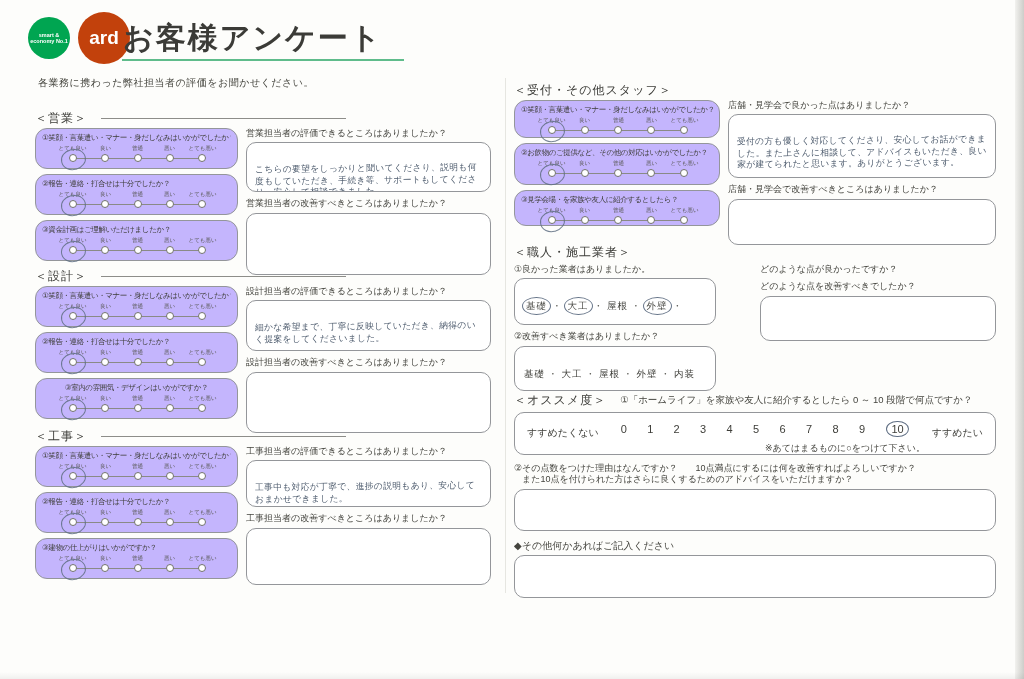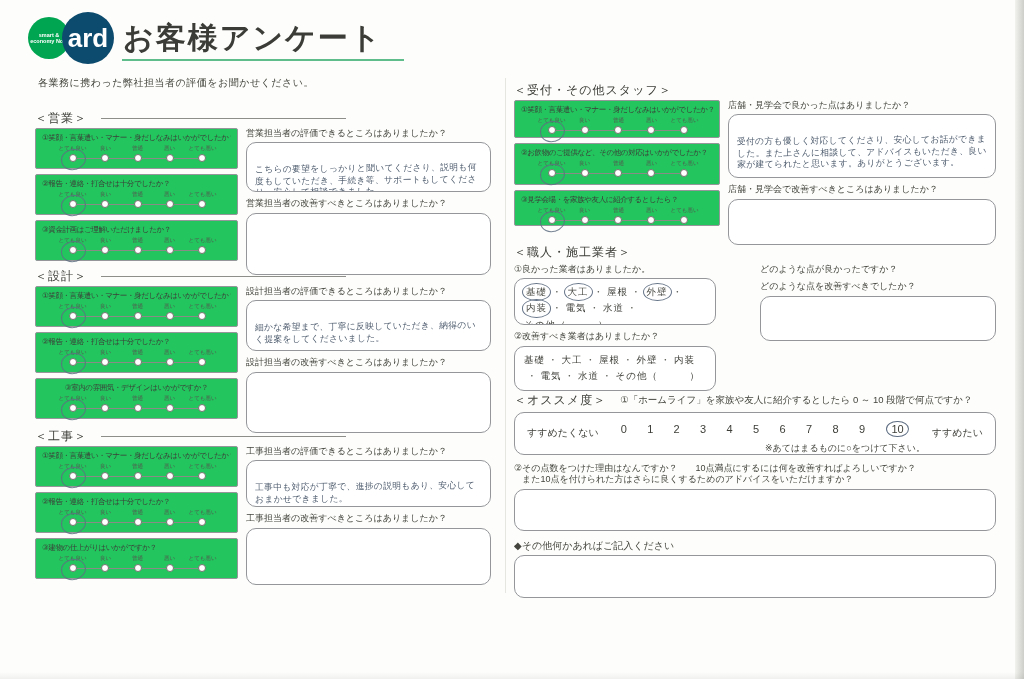--- a/index.html
+++ b/index.html
@@ -14,61 +14,61 @@
     background:linear-gradient(to right,#f2f2ef,#cdcdc9);}
   .scan-edge-bottom{position:absolute;left:0;bottom:0;width:100%;height:7px;
     background:linear-gradient(to bottom,rgba(0,0,0,0),rgba(0,0,0,0.05));}
   .col-divider{position:absolute;left:505px;top:78px;height:515px;width:1px;background:#e6e6e1;}
 
   
   .logo{position:absolute;left:28px;top:10px;width:90px;height:54px;}
   .logo .c1{position:absolute;left:0;top:7px;width:42px;height:42px;border-radius:50%;
     background:#00a551;color:#fff;display:flex;align-items:center;justify-content:center;
     text-align:center;font-size:5.5px;line-height:1.15;font-weight:bold;padding:2px;box-sizing:border-box;}
-  .logo .c2{position:absolute;left:34px;top:2px;width:52px;height:52px;border-radius:50%;
-    background:#0c4a6e;color:#fff;display:flex;align-items:center;justify-content:center;
-    font-size:26px;font-weight:bold;letter-spacing:0;}
+  .logo .c2{position:absolute;left:50px;top:2px;width:52px;height:52px;border-radius:50%;
+    background:#c2410c;color:#fff;display:flex;align-items:center;justify-content:center;
+    font-size:19px;font-weight:bold;letter-spacing:0;}
   .page-title{position:absolute;left:123px;top:18px;font-size:30px;font-weight:bold;
     color:#3b3b37;letter-spacing:2px;}
   .title-underline{position:absolute;left:122px;top:59px;width:282px;height:2px;background:#5fbc8b;}
   .intro{position:absolute;left:38px;top:76px;font-size:10px;color:#46463f;letter-spacing:0.5px;}
 
   
   .section{position:absolute;}
   .sec-left{left:35px;width:456px;}
   .sec-head{display:flex;height:16px;}
   .sec-label{font-size:12px;color:#3c3c38;letter-spacing:1px;white-space:nowrap;}
   .sec-line{flex:0 0 245px;border-top:1px solid #8d8d89;margin:8px 0 0 14px;}
   .sec-body{display:flex;gap:8px;margin-top:2px;}
   .col-q{width:203px;flex:none;}
   .col-a{flex:1;min-width:0;}
 
-  .qbox{box-sizing:border-box;height:41px;border:1px solid #94969a;border-radius:2px;
-    background:#22c55e;padding:4px 6px 2px;margin-bottom:5px;}
+  .qbox{box-sizing:border-box;height:41px;border:1px solid #94969a;border-radius:12px;
+    background:#c4b5fd;padding:4px 6px 2px;margin-bottom:5px;}
   .qtext{font-size:7.5px;letter-spacing:-0.4px;color:#3d3d38;white-space:nowrap;overflow:hidden;}
   .scale{position:relative;display:flex;height:20px;margin:1px 12px 0 14px;}
   .scale-line{position:absolute;left:9%;right:9%;bottom:5px;border-top:1px solid #8a8a86;}
   .scale-item{flex:1;position:relative;display:flex;flex-direction:column;align-items:center;}
   .scale-label{font-size:6.5px;color:#55554f;white-space:nowrap;transform:scale(.85);transform-origin:center bottom;}
   .scale-dot{width:6px;height:6px;border:1px solid #72726d;border-radius:50%;background:#fff;margin-top:1px;z-index:1;}
   .hand-ellipse{position:absolute;left:calc(50% - 12px);top:5px;width:23px;height:19px;
     border:1.5px solid #5f6e83;border-radius:48% 52% 50% 50%;transform:rotate(-14deg);opacity:.85;}
 
   .a-label{font-size:9px;color:#45453f;letter-spacing:0;line-height:1.25;white-space:nowrap;overflow:hidden;}
   .mt{margin-top:6px;}
   .abox{box-sizing:border-box;border:1px solid #94969a;border-radius:10px;background:#fff;
     margin-top:3px;padding:20px 8px;overflow:hidden;}
   .hand{font-size:8.8px;line-height:1.32;color:#4e5c6e;letter-spacing:0.3px;transform:rotate(-0.6deg);}
 
   
   .grid2{display:flex;gap:44px;margin-top:4px;}
   .grid2 .cell-l{width:202px;flex:none;}
   .grid2 .cell-r{flex:1;min-width:0;}
   .optbox{font-size:9.5px;line-height:1.7;letter-spacing:1px;color:#3d3d38;padding:5px 9px;}
-  .opt{display:inline-block;}
+  .opt{display:inline-block;margin-top:14px;}
   .opt-sep{margin:0 3px;color:#55554f;}
   .opt.circled{border:1.4px solid #5f6e83;border-radius:50%;padding:0 3px;margin:-2px -2px;opacity:.95;}
 
   
   .rec-head{display:flex;height:15px;gap:14px;}
   .rec-q{font-size:9.5px;color:#45453f;margin-top:2px;white-space:nowrap;}
   .numbox{padding:5px 12px 3px;}
   .num-row{display:flex;align-items:center;}
   .num-end{font-size:10px;color:#3d3d38;flex:none;margin-top:8px;}
   .num-end.right{text-align:right;}

